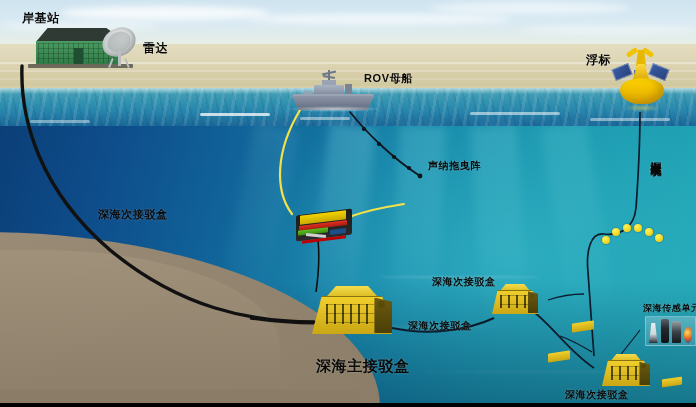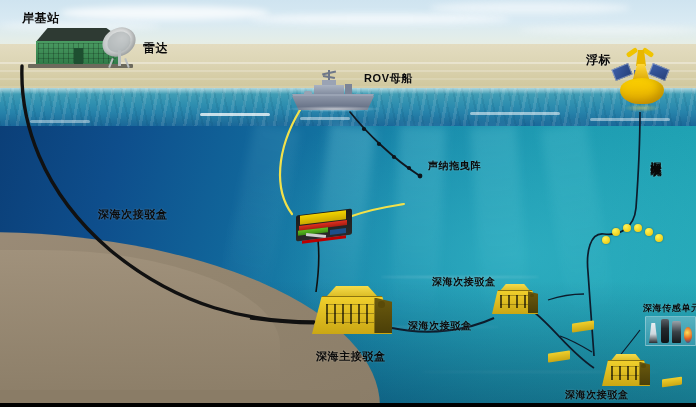--- a/index.html
+++ b/index.html
@@ -445,21 +445,21 @@
 
   <div class="jbox" style="left:312px;top:286px;width:80px;height:48px;">
     <div class="jtop"></div>
     <div class="jlid"></div>
     <div class="jface"></div>
     <div class="jslots"></div>
     <div class="jslots2"></div>
     <div class="jside"></div>
     <div class="jknob"></div>
   </div>
-  <div class="lbl dark" style="left:316px;top:350px;font-size:11px;">深海主接驳盒</div>
+  <div class="lbl dark" style="left:316px;top:358px;font-size:15px;">深海主接驳盒</div>
 
   <div class="jbox" style="left:492px;top:284px;width:46px;height:30px;">
     <div class="jtop"></div>
     <div class="jlid"></div>
     <div class="jface"></div>
     <div class="jslots"></div>
     <div class="jslots2"></div>
     <div class="jside"></div>
     <div class="jknob"></div>
   </div>

